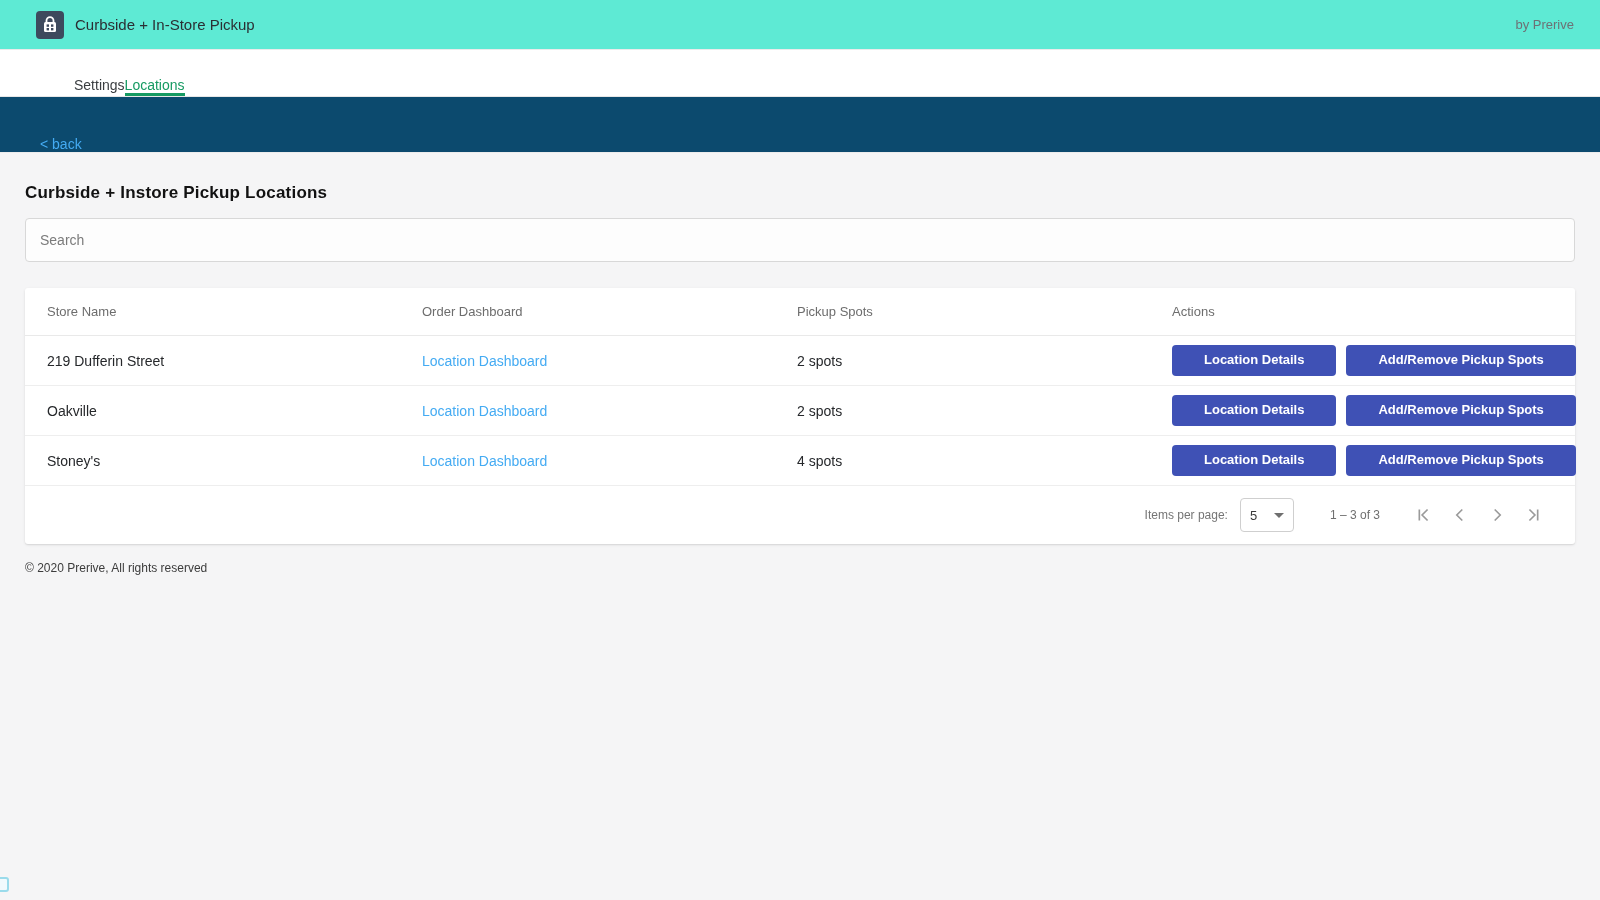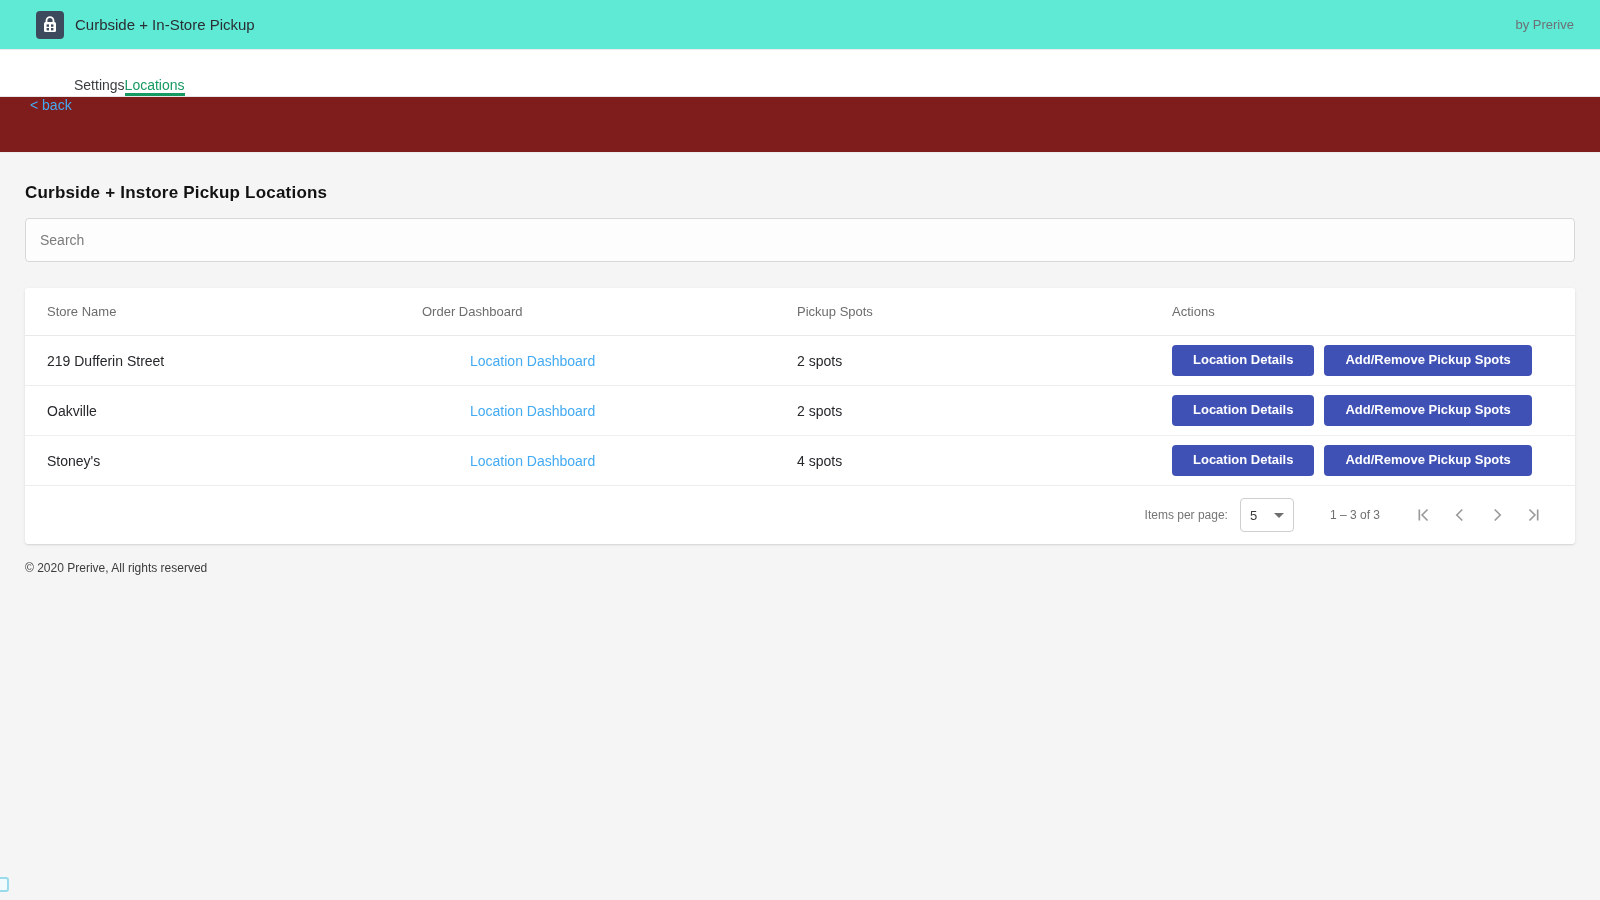--- a/index.html
+++ b/index.html
@@ -29,22 +29,22 @@
     display: flex; align-items: flex-end; padding-left: 74px; 
   }
   .tab {
     display: flex; align-items: center; font-size: 14px; color: #3a3d40;
     cursor: pointer; border-bottom: 3px solid transparent; padding-top: 3px;
   }
   .tab.active { color: #169a62; border-bottom-color: #169a62; font-weight: 400; }
 
   
   .backband {
-    height: 56px; background: #7f1d1d; border-bottom: 1px solid #ececec;
-    display: flex; align-items: flex-start; padding-left: 30px;
+    height: 56px; background: #0c4a6e; border-bottom: 1px solid #ececec;
+    display: flex; align-items: flex-end; padding-left: 40px;
   }
   .back-link { color: #44abf3; font-size: 14px; text-decoration: none; cursor: pointer; }
 
   
   .content { padding: 0 25px; }
   .page-heading { font-size: 17px; font-weight: bold; color: #121212; margin-top: 30px; letter-spacing: .2px; }
 
   .search {
     margin-top: 15px; width: 100%; height: 44px;
     background: #fdfdfd; border: 1px solid #d8d8d8; border-radius: 4px;
@@ -59,26 +59,26 @@
     box-shadow: 0 1px 3px rgba(0,0,0,0.10), 0 1px 1px rgba(0,0,0,0.05);
   }
   .grid-row {
     display: grid; grid-template-columns: 375px 375px 375px 1fr;
     align-items: center; padding: 0 22px;
   }
   .thead { height: 48px; border-bottom: 1px solid #e9e9e9; }
   .thead .th { font-size: 13px; color: #6d6d6d; }
   .trow { height: 50px; border-bottom: 1px solid #eeeeee; }
   .cell { font-size: 14px; color: #26282b; }
-  .link { color: #44abf3; text-decoration: none; cursor: pointer; margin-left: 48px; }
+  .link { color: #44abf3; text-decoration: none; cursor: pointer; }
   .actions-cell { display: flex; gap: 10px; }
   .btn {
     background: #3f51b5; color: #ffffff; border: none; border-radius: 4px;
     font-family: "Liberation Sans", sans-serif; font-size: 13px; font-weight: bold;
-    padding: 8px 21px; cursor: pointer; white-space: nowrap; line-height: 1.1;
+    padding: 8px 32px; cursor: pointer; white-space: nowrap; line-height: 1.1;
   }
 
   
   .paginator {
     height: 58px; display: flex; align-items: center; justify-content: flex-end;
     padding-right: 24px; font-size: 12px; color: #757575;
   }
   .pagesize {
     margin: 0 14px 0 12px; width: 54px; height: 34px;
     border: 1px solid #cfcfcf; border-radius: 4px; background: #fff;

